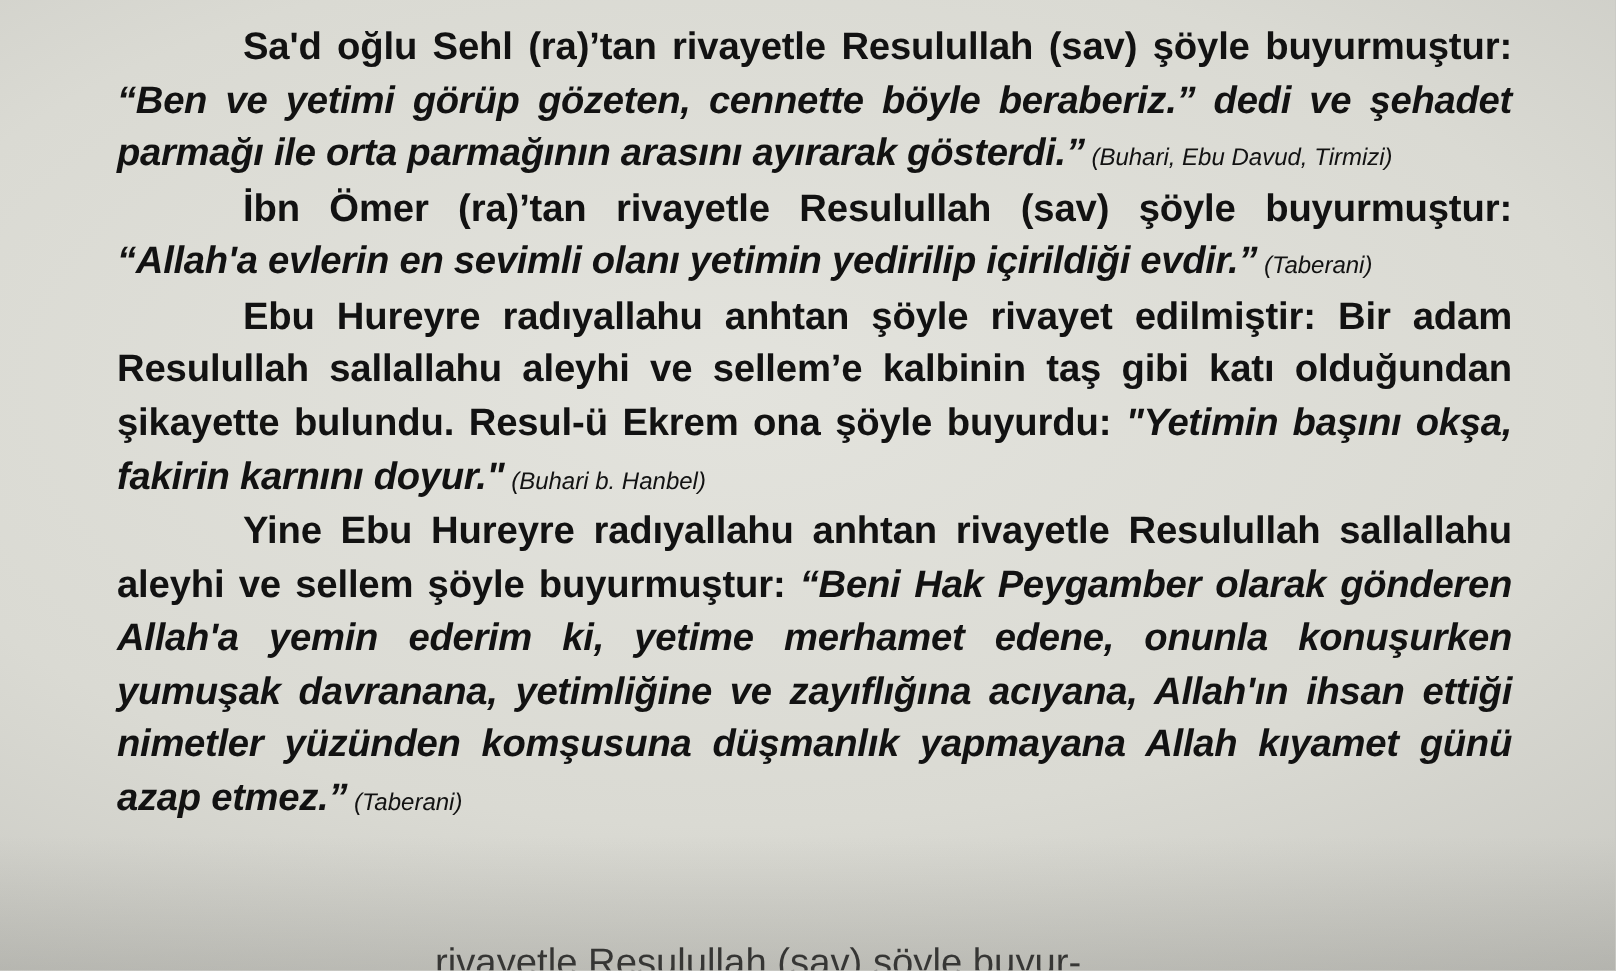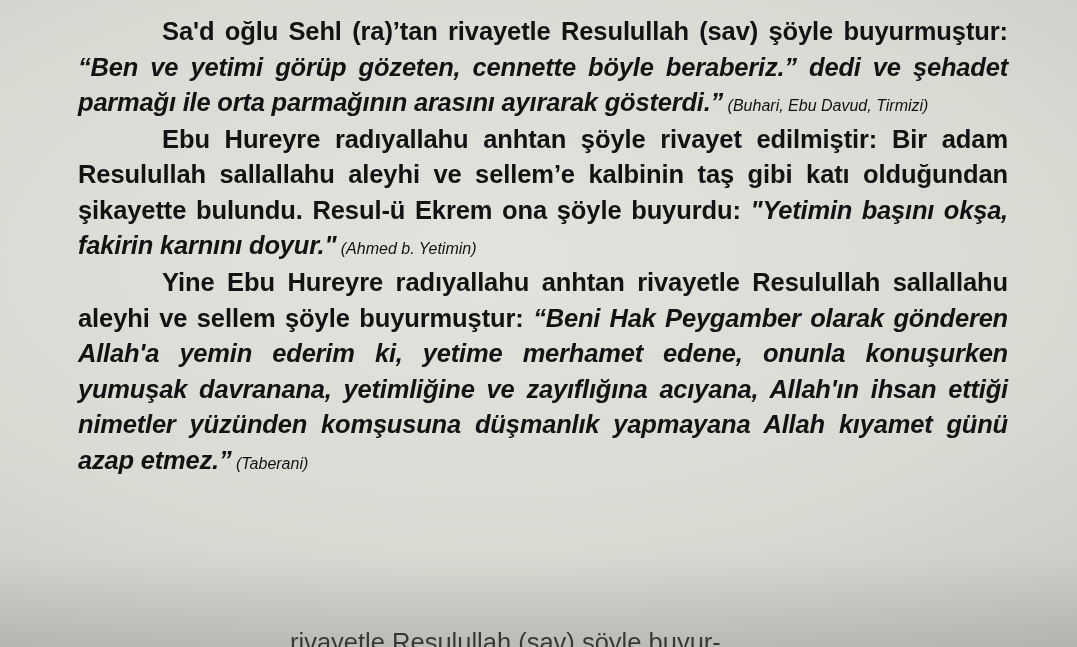--- a/index.html
+++ b/index.html
@@ -89,23 +89,26 @@
 <body>
 
 <div id="page-photo">
 
   <div id="text-column">
 
     <p class="para">
       <span class="narr">Sa'd oğlu Sehl (ra)’tan rivayetle Resulullah (sav) şöyle buyurmuştur: </span><span class="quote">“Ben ve yetimi görüp gözeten, cennette böyle beraberiz.” dedi ve şehadet parmağı ile orta parmağının arasını ayırarak gösterdi.”</span><span class="source"> (Buhari, Ebu Davud, Tirmizi)</span>
     </p>
 
+    <p class="para">
+      <span class="narr">İbn Ömer (ra)’tan rivayetle Resulullah (sav) şöyle buyurmuştur: </span><span class="quote">“Allah'a evlerin en sevimli olanı yetimin yedirilip içirildiği evdir.”</span><span class="source"> (Taberani)</span>
+    </p>
 
     <p class="para">
-      <span class="narr">Ebu Hureyre radıyallahu anhtan şöyle rivayet edilmiştir: Bir adam Resulullah sallallahu aleyhi ve sellem’e kalbinin taş gibi katı olduğundan şikayette bulundu. Resul-ü Ekrem ona şöyle buyurdu: </span><span class="quote">"Yetimin başını okşa, fakirin karnını doyur."</span><span class="source"> (Ahmed b. Yetimin)</span>
+      <span class="narr">Ebu Hureyre radıyallahu anhtan şöyle rivayet edilmiştir: Bir adam Resulullah sallallahu aleyhi ve sellem’e kalbinin taş gibi katı olduğundan şikayette bulundu. Resul-ü Ekrem ona şöyle buyurdu: </span><span class="quote">"Yetimin başını okşa, fakirin karnını doyur."</span><span class="source"> (Buhari b. Hanbel)</span>
     </p>
 
     <p class="para">
       <span class="narr">Yine Ebu Hureyre radıyallahu anhtan rivayetle Resulullah sallallahu aleyhi ve sellem şöyle buyurmuştur: </span><span class="quote">“Beni Hak Peygamber olarak gönderen Allah'a yemin ederim ki, yetime merhamet edene, onunla konuşurken yumuşak davranana, yetimliğine ve zayıflığına acıyana, Allah'ın ihsan ettiği nimetler yüzünden komşusuna düşmanlık yapmayana Allah kıyamet günü azap etmez.”</span><span class="source"> (Taberani)</span>
     </p>
 
   </div>
 
   <div id="clipped-line">
     <span class="inner">rivayetle Resulullah (sav) şöyle buyur-</span>

